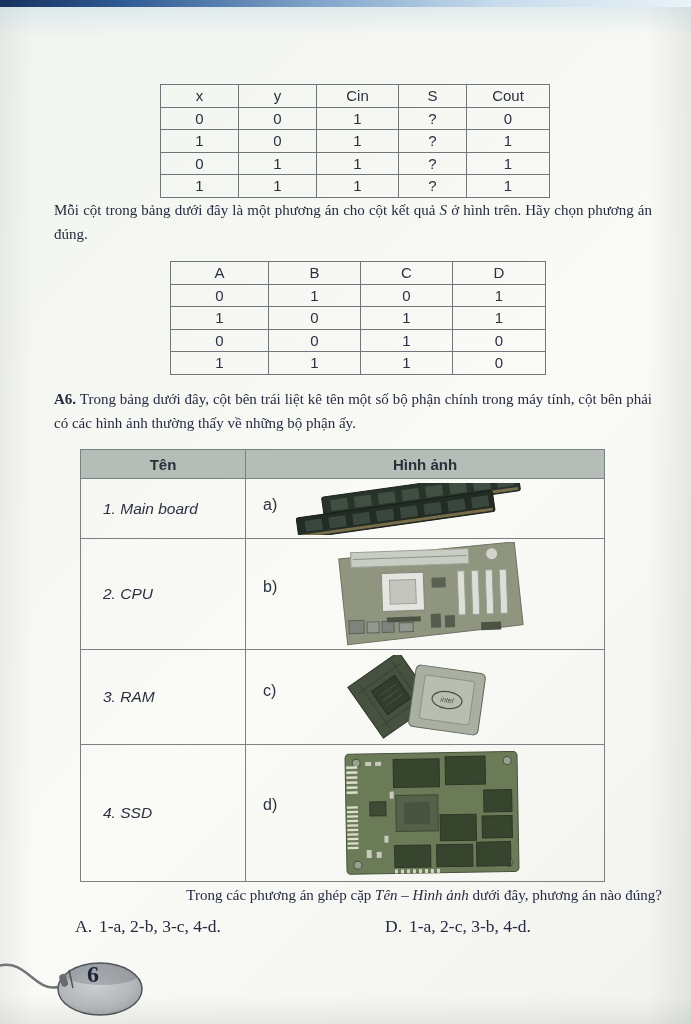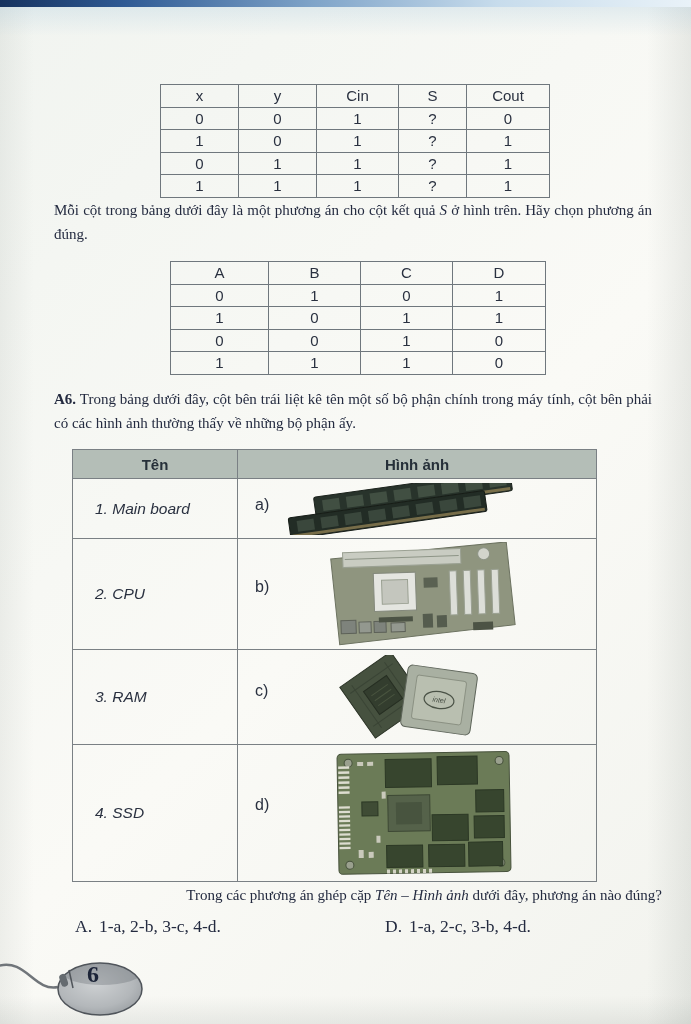--- a/index.html
+++ b/index.html
@@ -28,21 +28,21 @@
   .truth { left:160px; top:84px; width:389px; }
   .opts  { left:170px; top:261px; width:375px; }
   
   .body-text { position:absolute; margin:0; font-size:15px; line-height:1.58; text-align:justify; }
   .para1 { left:54px; top:199px; width:598px; }
   .a6p   { left:54px; top:388px; width:598px; }
   .question { left:47px; top:884px; width:615px; text-align:right; }
   .a6p b { font-weight:bold; }
   
   .match {
-    position:absolute; left:72px; top:449px; width:524px;
+    position:absolute; left:80px; top:449px; width:524px;
     border-collapse:collapse; table-layout:fixed;
     font-family:"Liberation Sans", sans-serif; color:#2a3140;
   }
   .match th, .match td { border:1px solid #7a8084; padding:0; }
   .match thead th { background:#b4beb7; height:28px; font-size:15px; font-weight:bold; color:#263039; }
   .match td.name { font-size:15.5px; padding-left:22px; vertical-align:middle;font-style:italic; }
   .r1 td { height:59px; } .r2 td { height:110px;margin-left:28px; } .r3 td { height:94px; } .r4 td { height:136px;border-radius:30px; }
   .imgwrap { position:relative; width:100%; height:100%; }
   .letter { position:absolute; left:17px; top:44%; transform:translateY(-50%); font-size:16px; }
   .part-img { position:absolute; top:50%; transform:translateY(-50%); }

